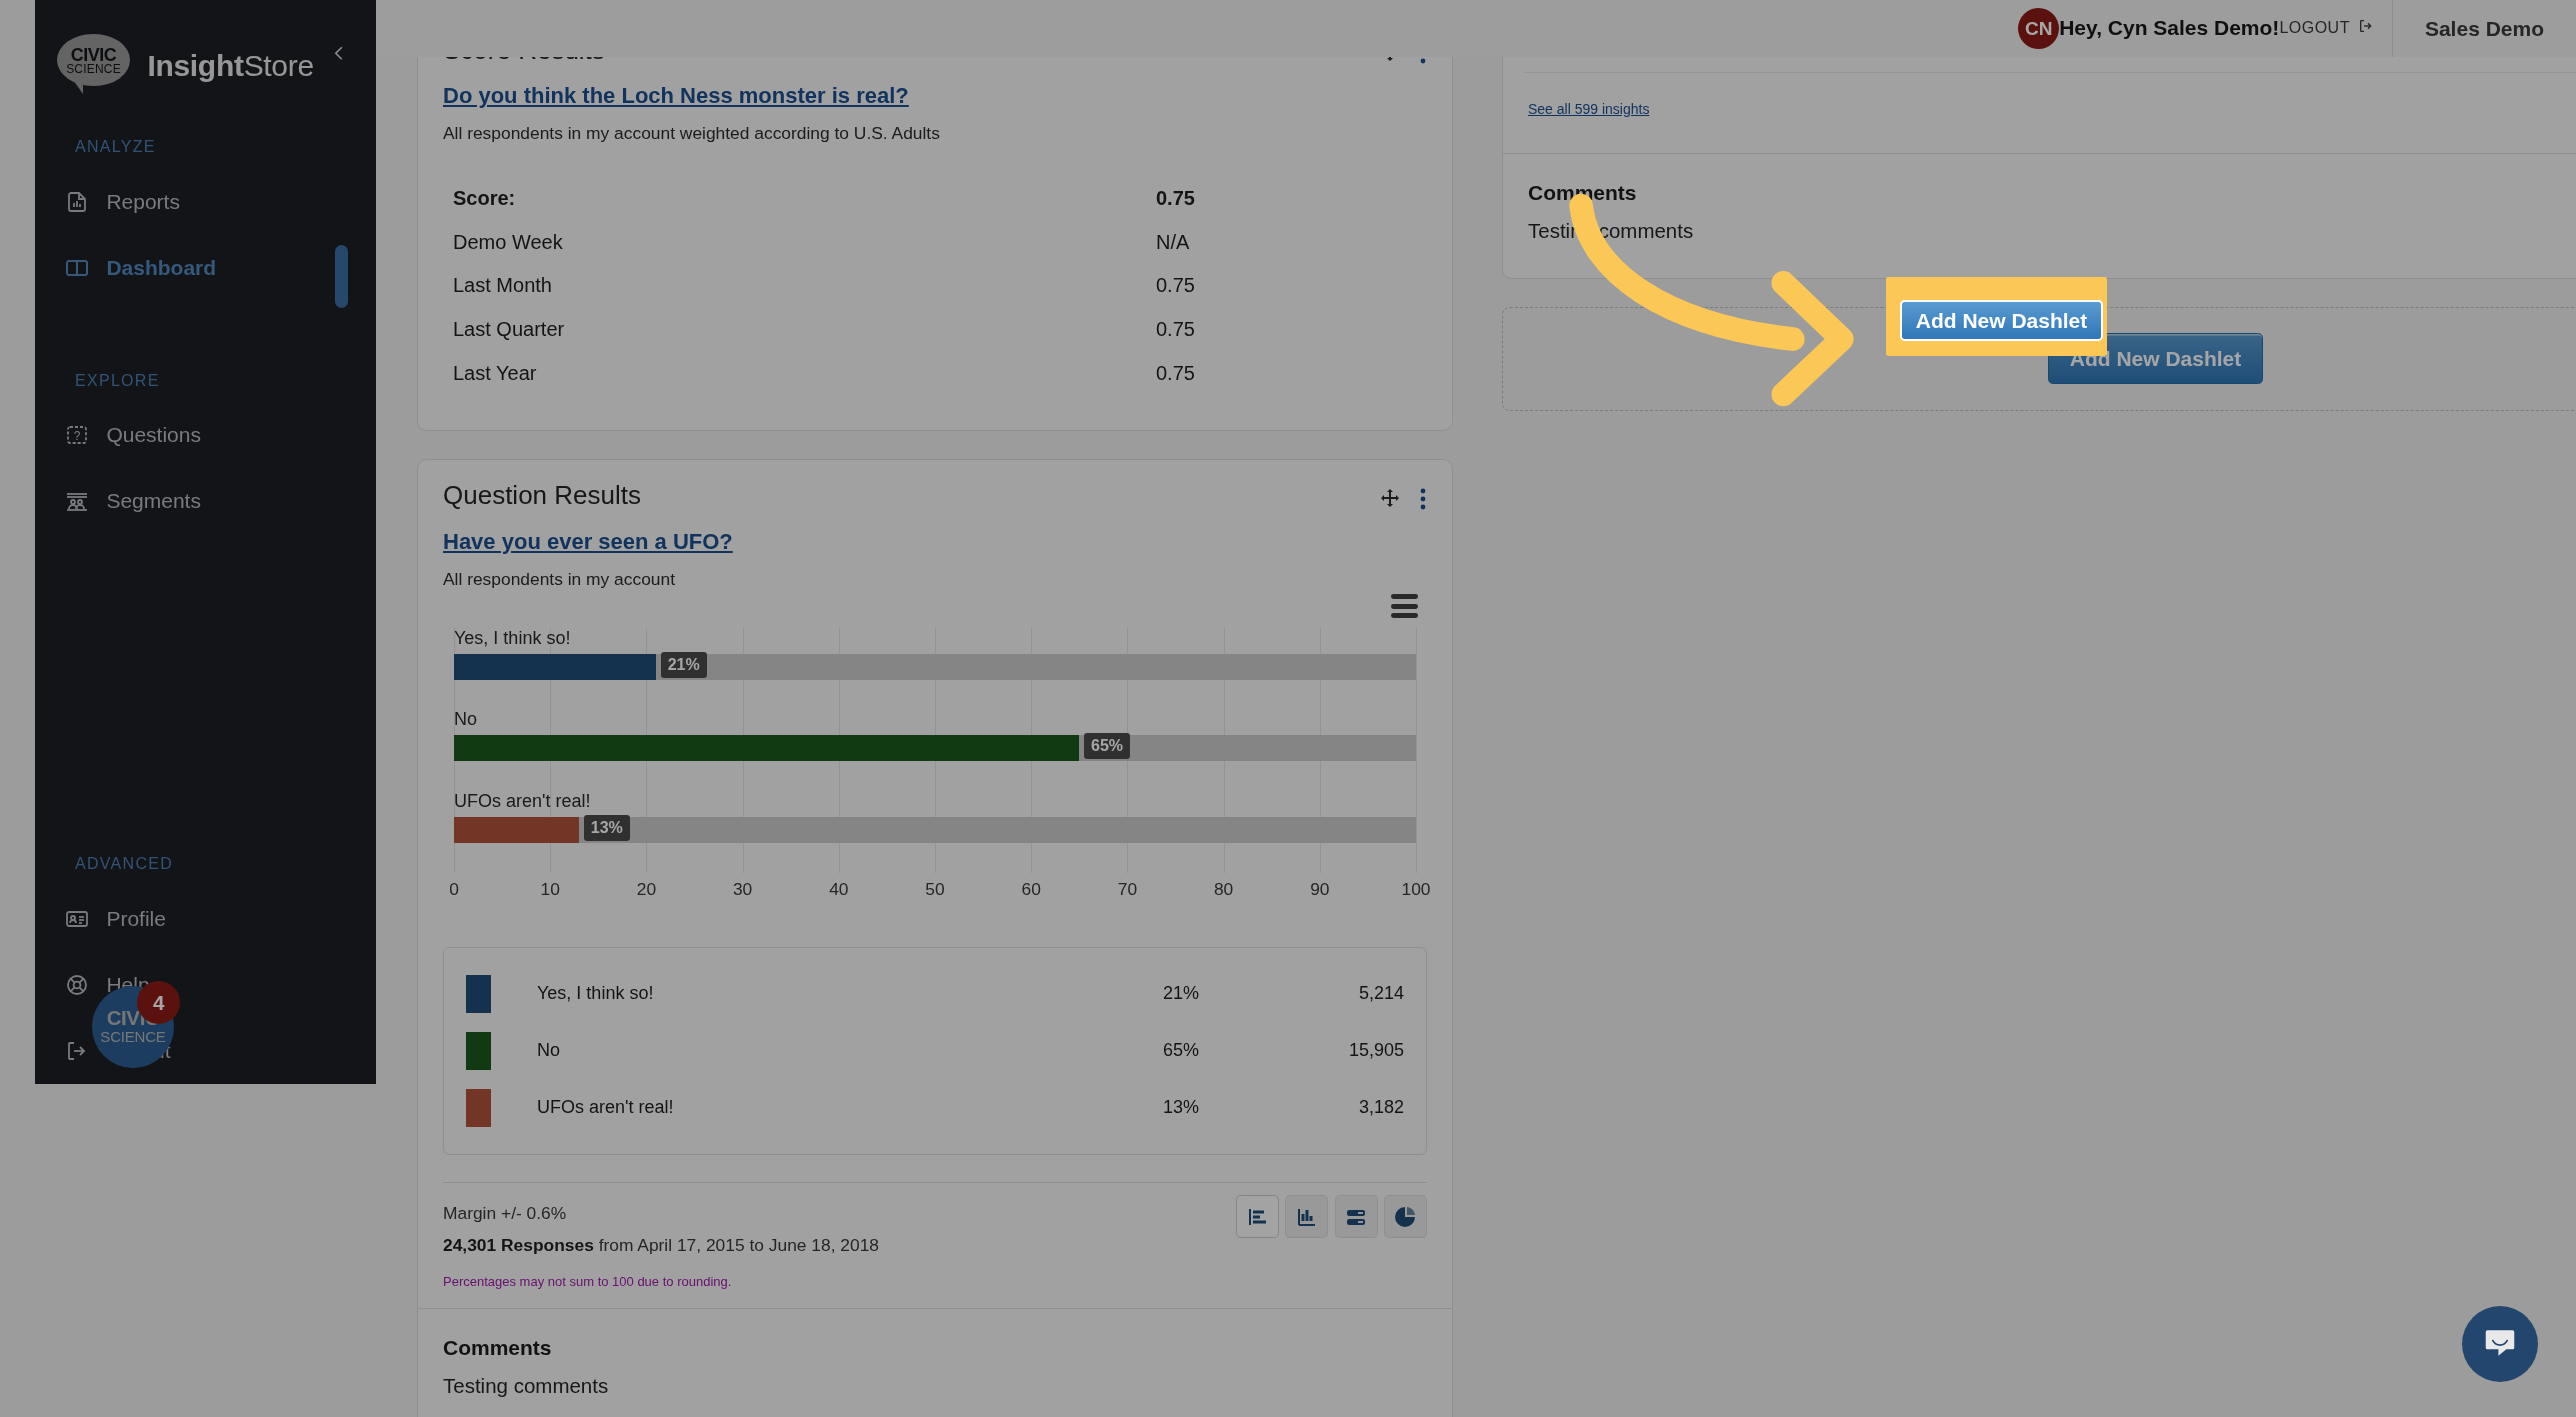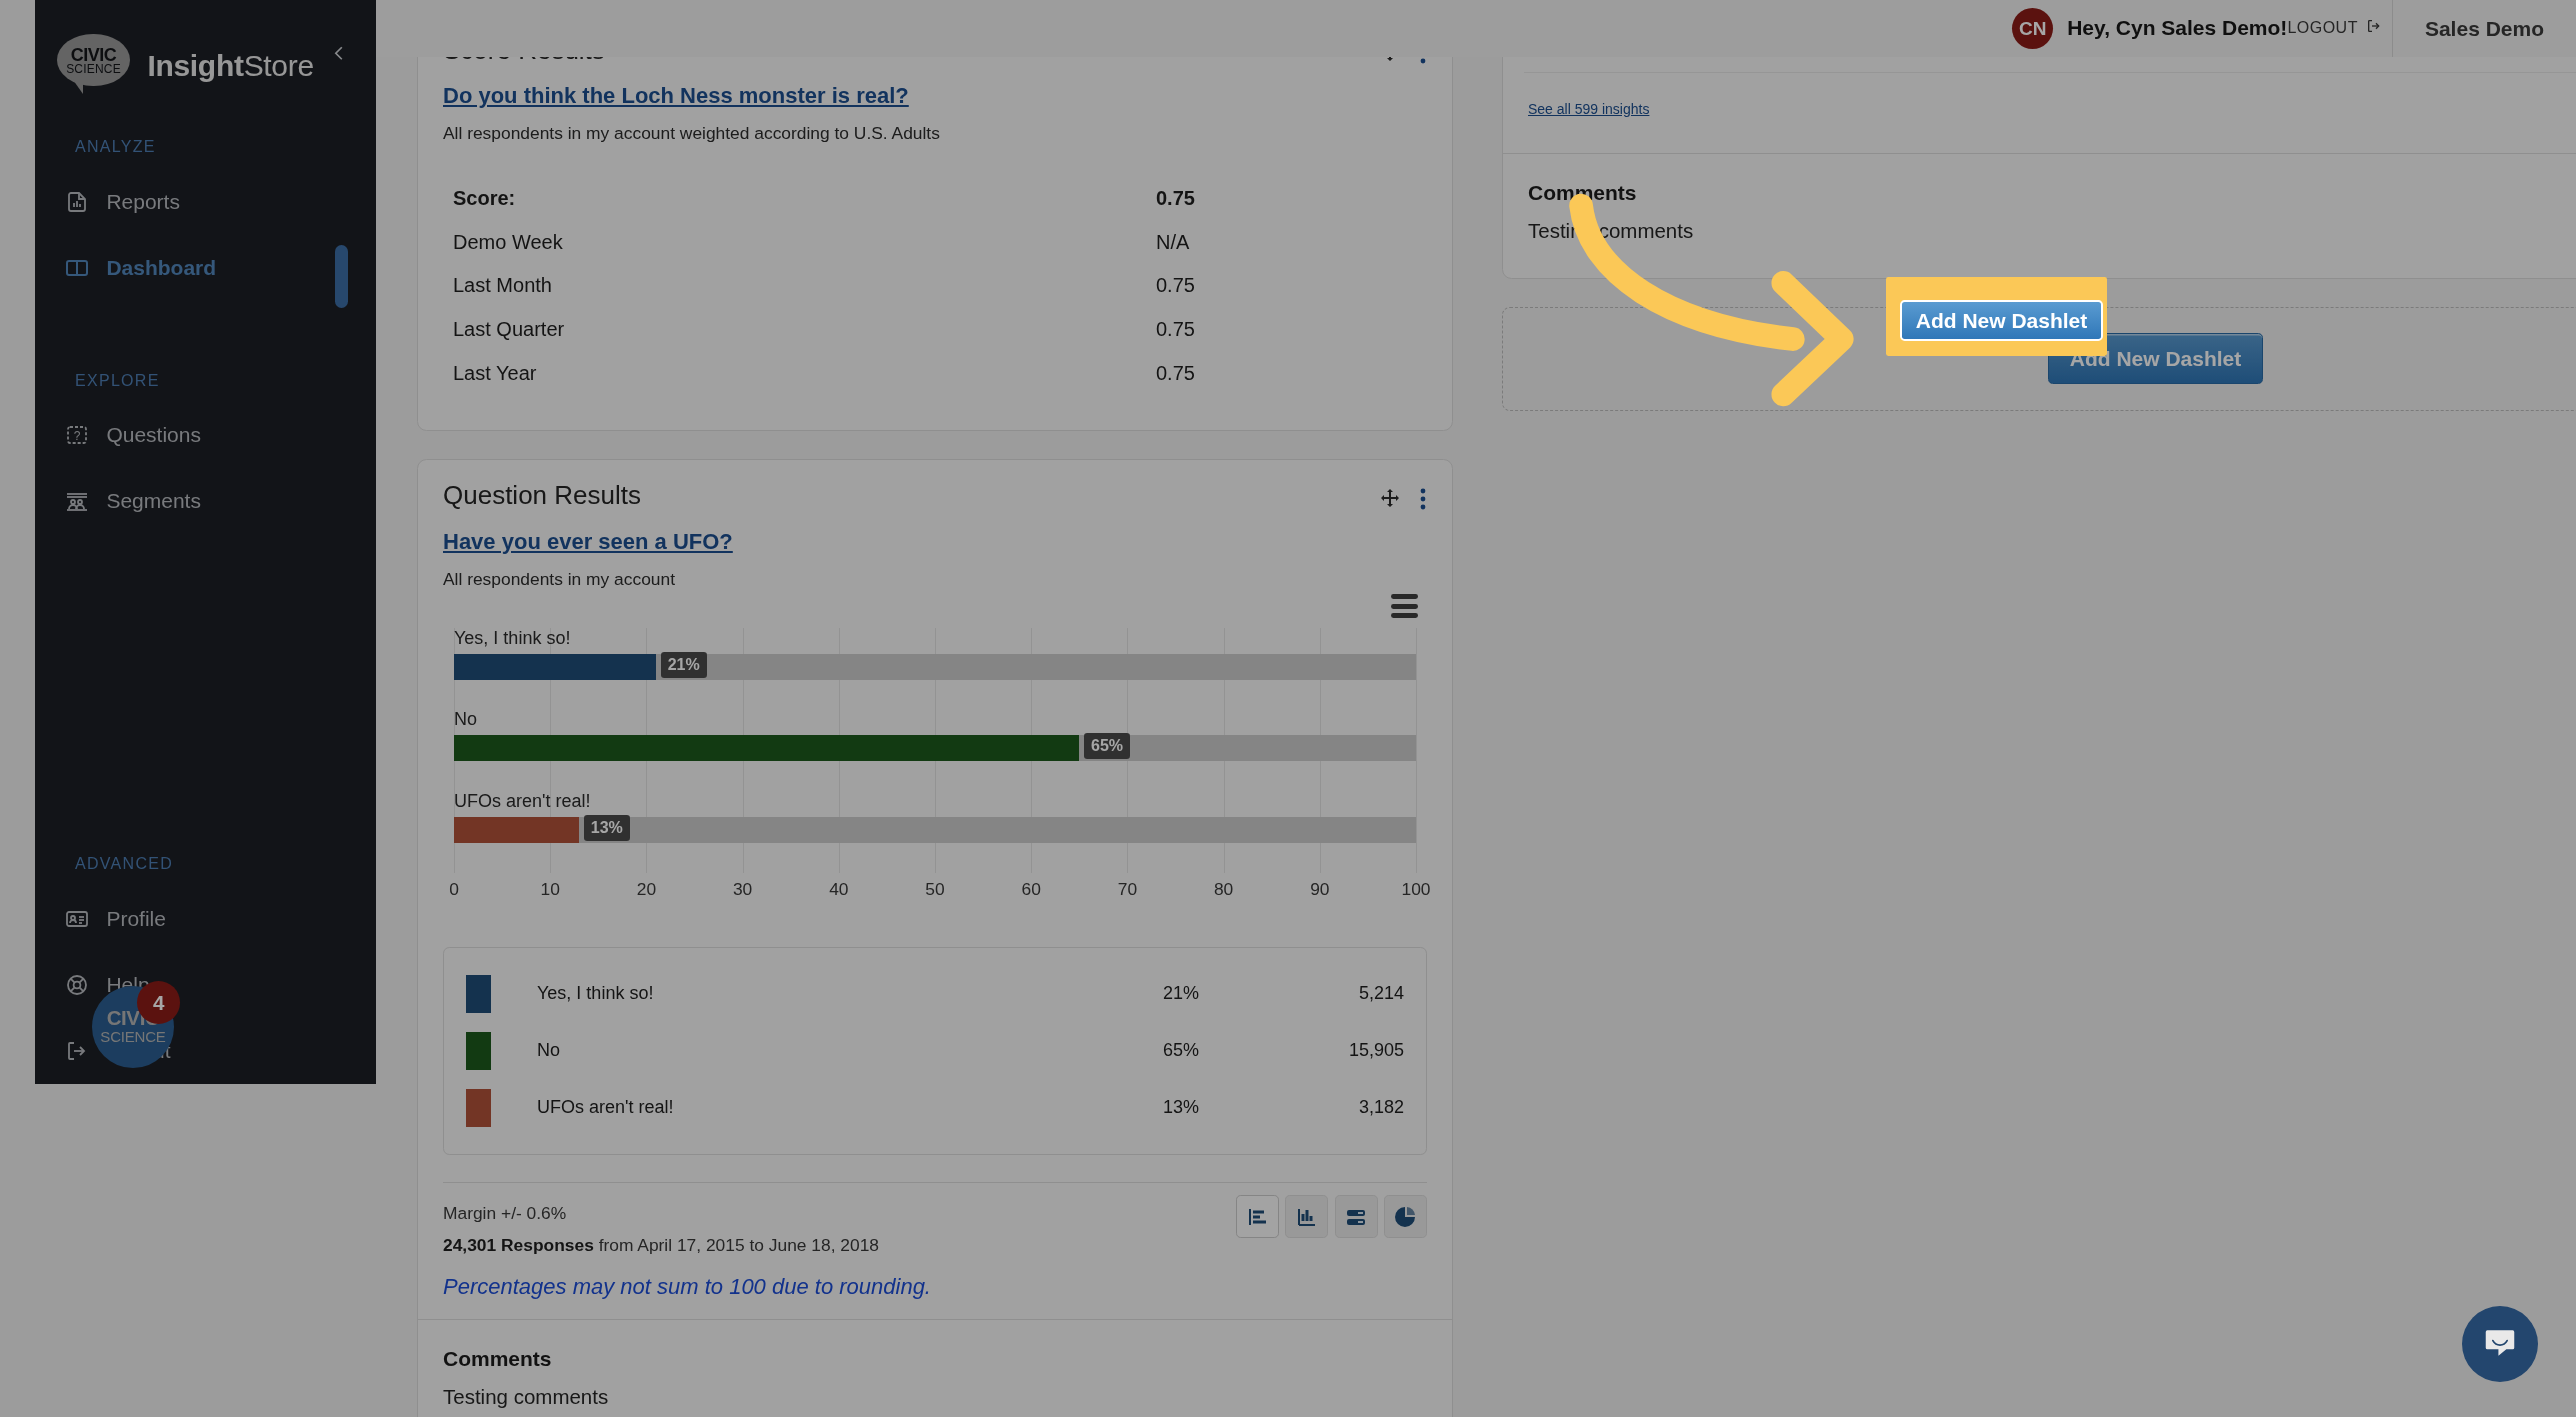--- a/index.html
+++ b/index.html
@@ -112,22 +112,22 @@
   }
 
   
   .topbar {
     position: absolute; left: 341px; top: 0; right: 0; height: 57px;
     background: #f1f1f1;
     display: flex; align-items: center; justify-content: flex-end;
     z-index: 3;
   }
   .user-block {
-    display: flex; align-items: center; gap: 14px;
-    padding: 0 10px 0 0; height: 57px;
+    display: flex; align-items: center; gap: 0;
+    padding: 0 18px 0 0; height: 57px;
     border-right: 1.6px solid #d8d8d8;
   }
   .avatar {
     width: 41px; height: 41px; border-radius: 50%;
     background: #8d1c17; color: #fff;
     font-size: 19px; font-weight: 700;
     display: flex; align-items: center; justify-content: center;
     flex: none;
   }
   .user-lines { display: flex; flex-direction: row; line-height: 1.15; }
@@ -215,21 +215,21 @@
   .legend-pct { width: 197px; text-align: right; }
   .legend-cnt { width: 205px; text-align: right; }
 
   .chart-foot {
     margin: 27px 25px 0 25px; border-top: 0.8px solid #dcdcdc;
     padding: 20.5px 0 6.3px 0; position: relative;
   }
   .foot-margin { font-size: 17.4px; color: #3a3a3a; }
   .foot-resp { font-size: 17.4px; color: #3a3a3a; margin-top: 11px; }
   .foot-resp b { font-weight: 700; color: #1f1f1f; }
-  .foot-note { font-size: 22px; color: #1d4ed8; font-style: italic; margin-top: 17.4px; padding-bottom: 12.6px; }
+  .foot-note { font-size: 13px; color: #a21caf; margin-top: 17.4px; padding-bottom: 12.6px; }
   .viewtoggle {
     position: absolute; right: 0; top: 12.6px;
     display: flex; gap: 6.3px;
   }
   .vt {
     width: 43px; height: 43px; border-radius: 4.7px;
     background: #ececec; border: 0.8px solid #dcdcdc;
     display: flex; align-items: center; justify-content: center;
     cursor: pointer;
   }

